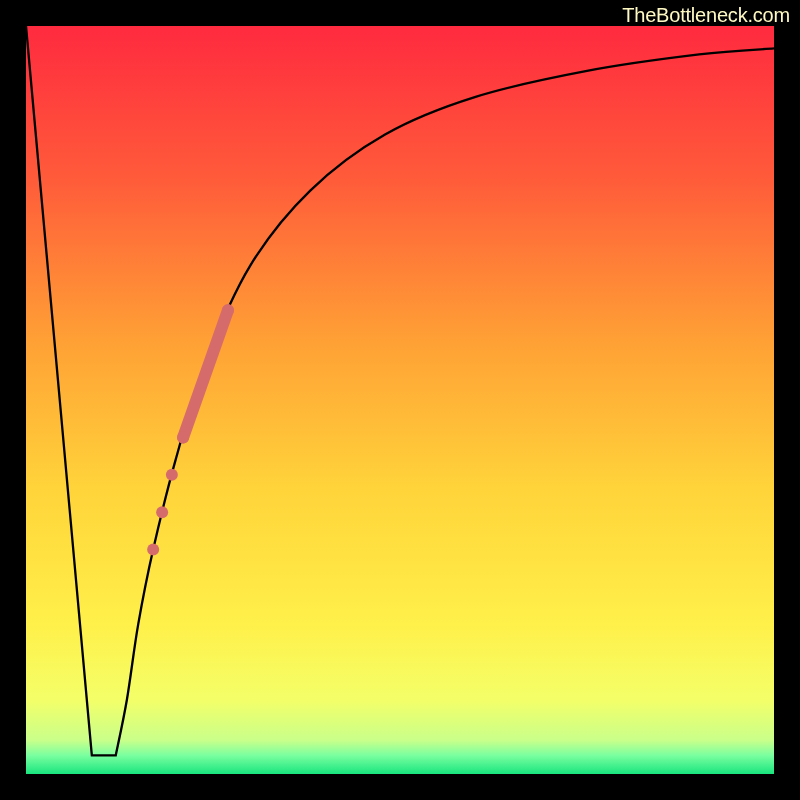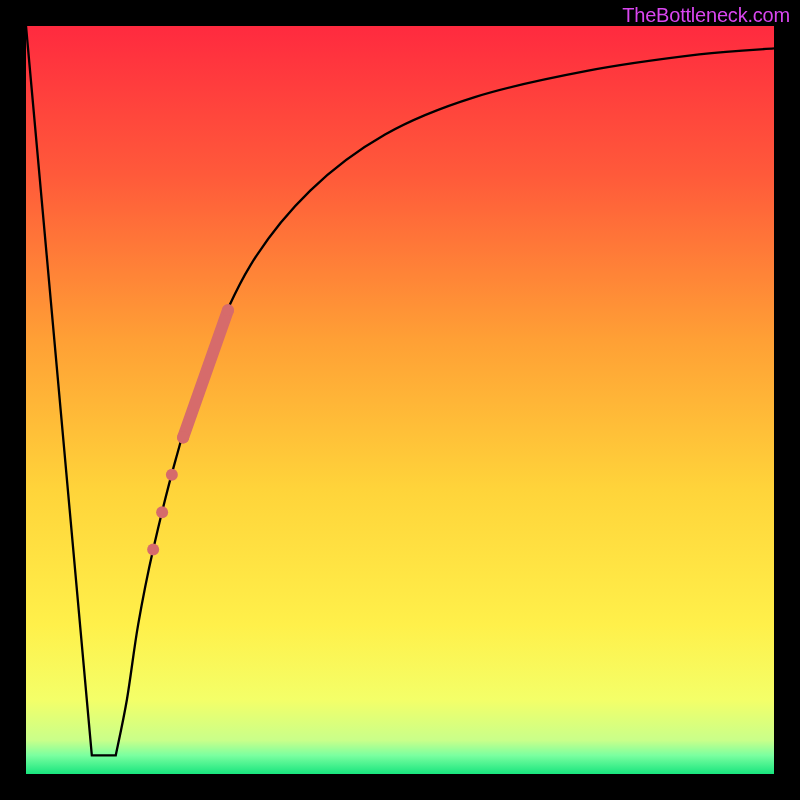--- a/index.html
+++ b/index.html
@@ -44,21 +44,21 @@
     fill: #d66b6b;
   }
   .highlight-line {
     stroke: #d66b6b;
     stroke-linecap: round;
   }
   .attribution {
     position: absolute;
     top: 4px;
     right: 10px;
-    color: #d946ef;
+    color: #fef9c3;
     font-size: 20px;
     font-weight: 500;
     letter-spacing: -0.2px;
     user-select: none;
   }
 </style>
 </head>
 <body>
 
 <div class="frame">

